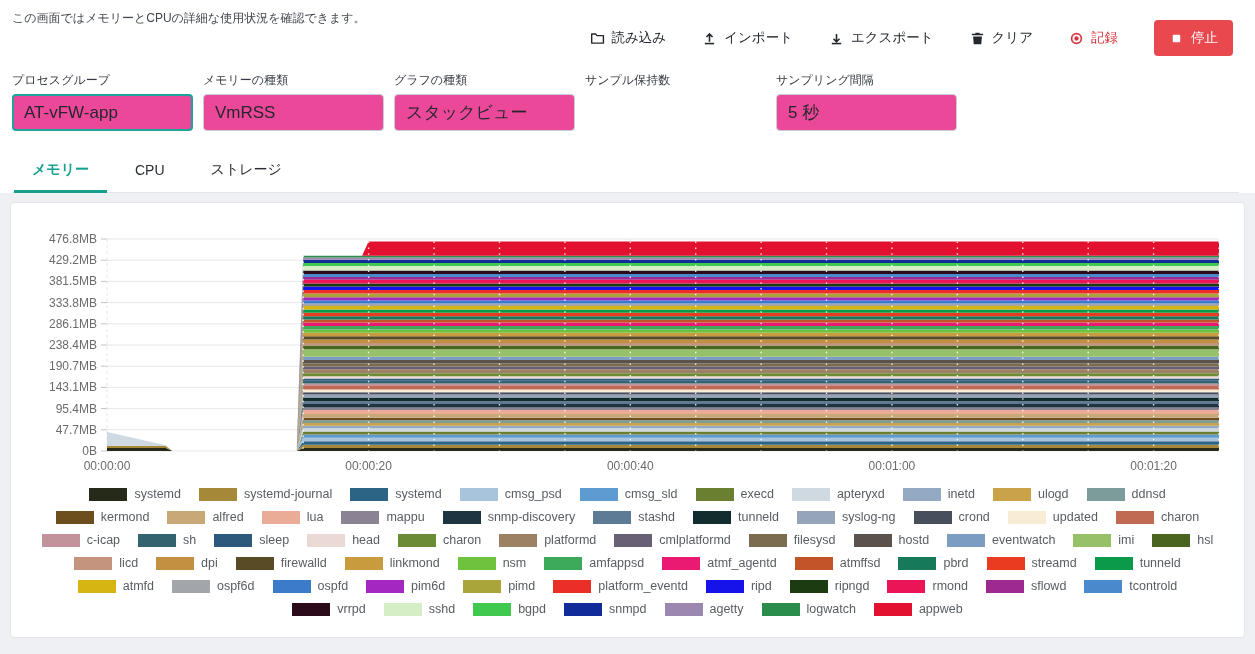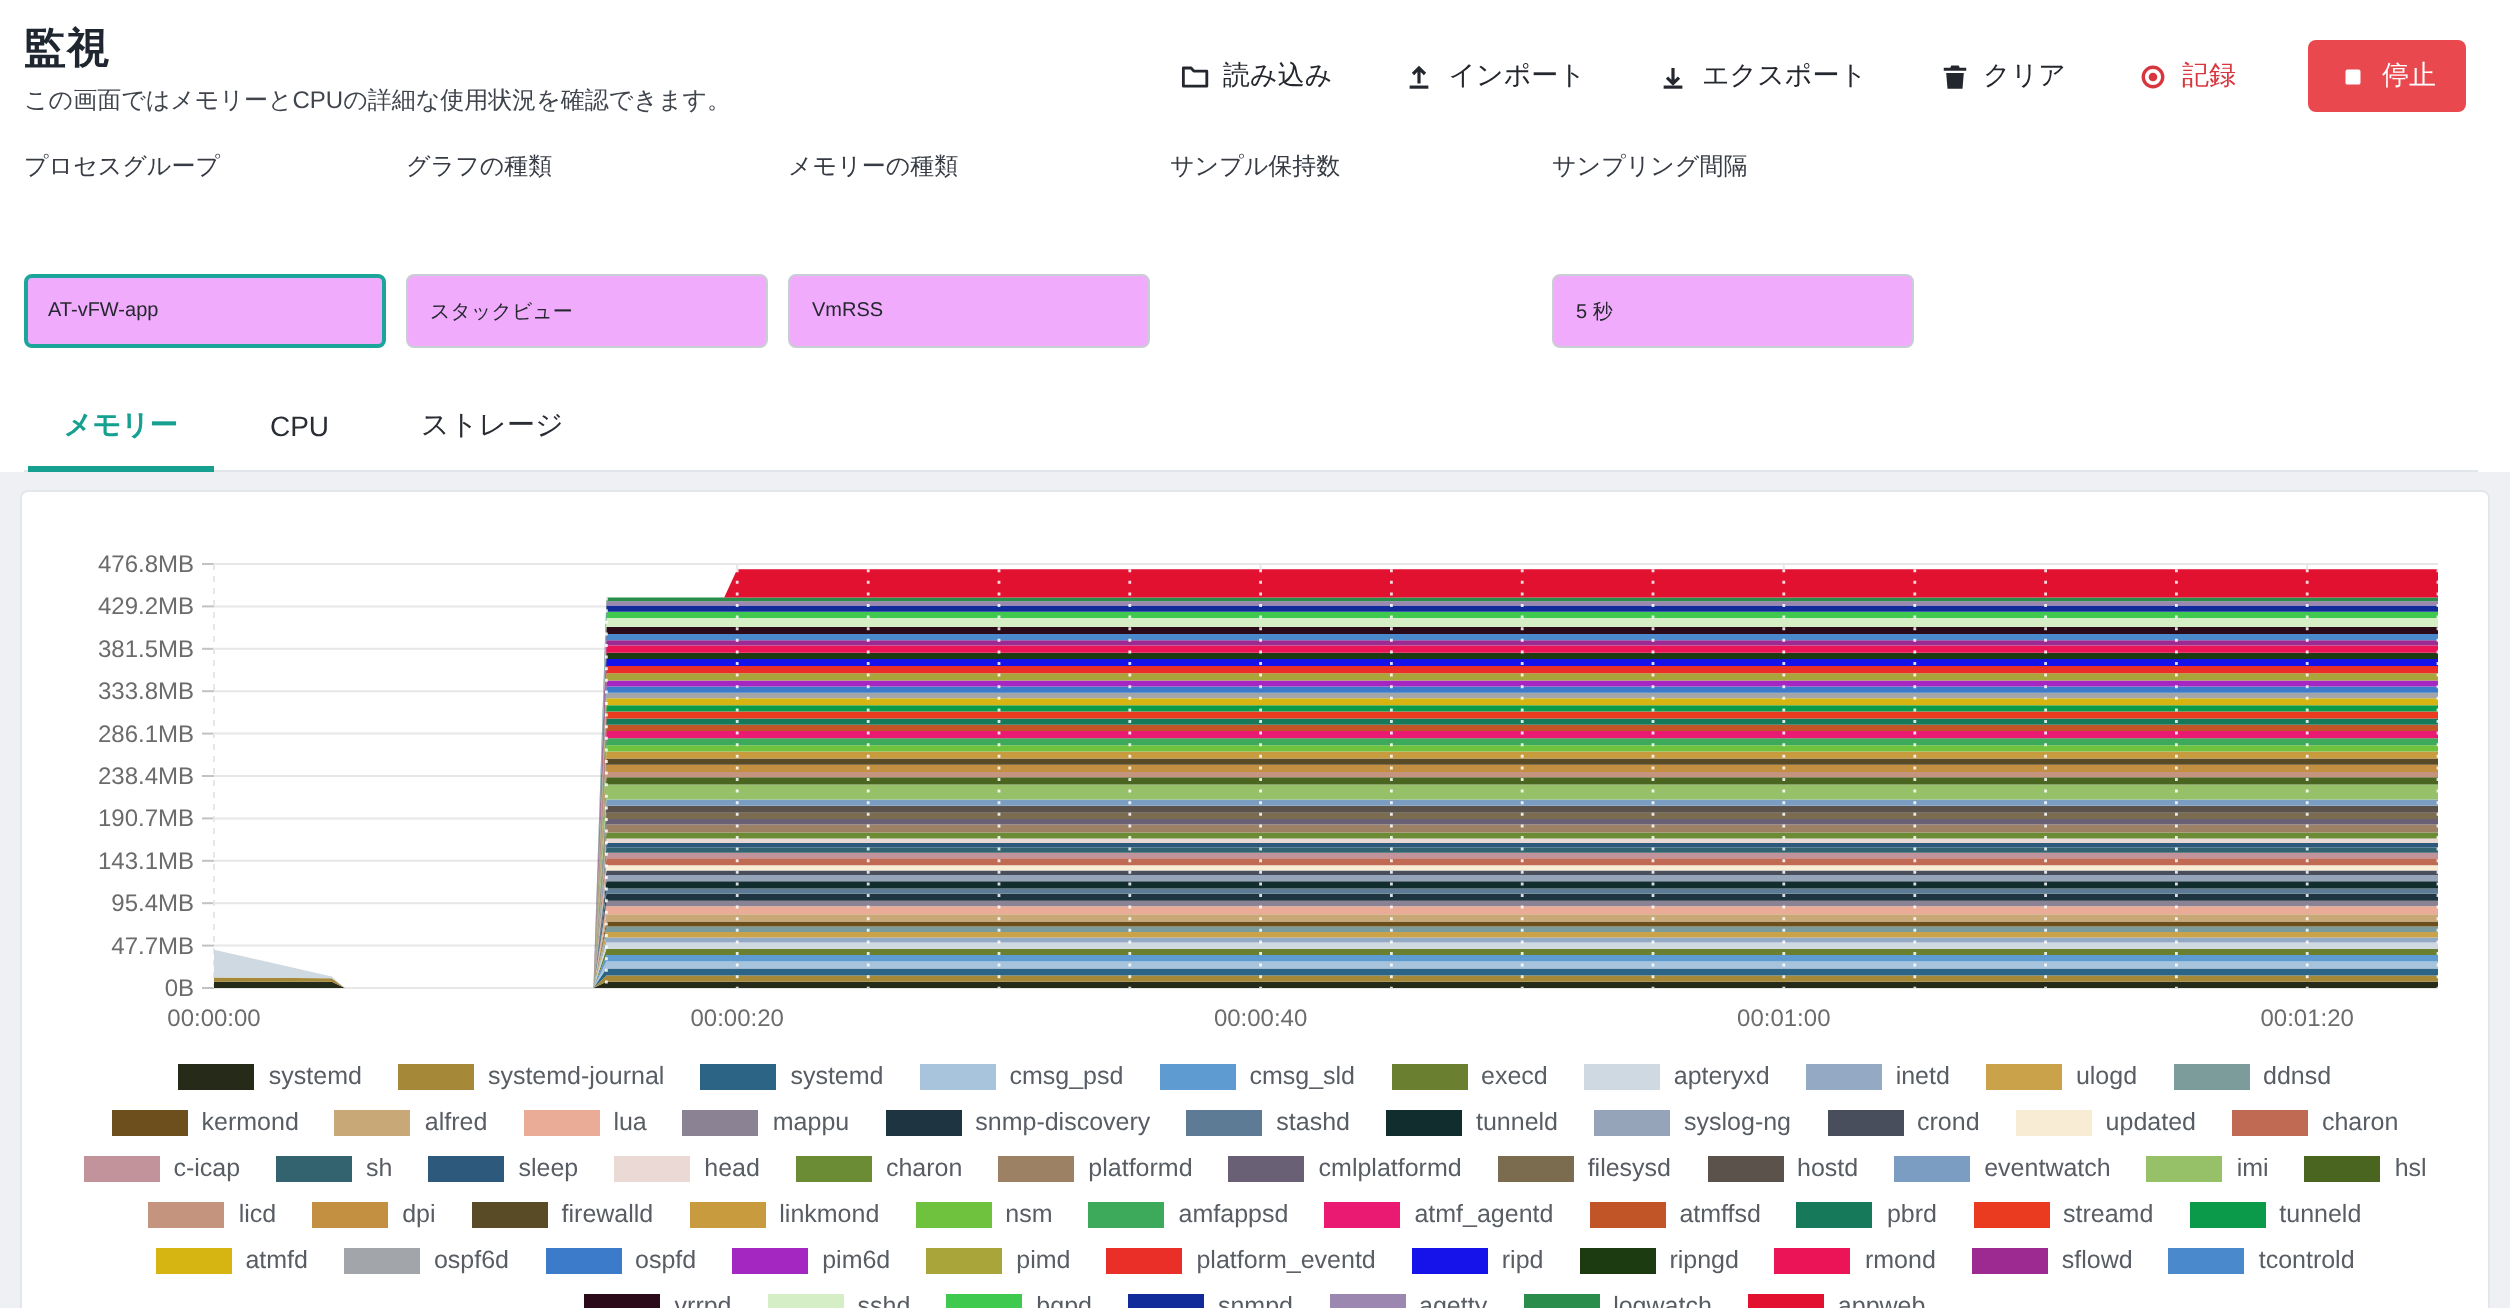--- a/index.html
+++ b/index.html
@@ -17,43 +17,42 @@
   .tbtn{display:inline-flex;align-items:center;gap:7px;background:none;border:none;
         font-size:13.5px;color:#24282e;cursor:pointer;font-weight:500;padding:0;
         font-family:inherit;white-space:nowrap;}
   .tbtn svg{width:15px;height:15px;flex:0 0 auto;}
   .tbtn.danger-text{color:#d8363f;}
   .tbtn.danger-solid{background:#e8484e;color:#fff;padding:9px 15px;border-radius:4px;}
   .fields{display:flex;gap:10px;padding:16px 0 4px;}
   .field{width:181px;}
   .field label{display:block;font-size:12px;color:#363b43;margin-bottom:5px;}
   .field input{width:100%;box-sizing:border-box;height:37px;border:1px solid #c9ced4;
-    border-radius:4px;padding:0 11px;font-size:10px;color:#24282e;background:#f0abfc;outline:none;
-    font-family:inherit;margin-top:40px;}
+    border-radius:4px;padding:0 11px;font-size:17px;color:#24282e;background:#ec4899;outline:none;
+    font-family:inherit;}
   .field.focused input{border:2px solid #1ca69b;padding:0 10px;}
   .tabs{display:flex;gap:6px;margin-top:14px;border-bottom:1px solid #e1e4e8;}
   .tab{padding:12px 20px 13px;font-size:14px;border:none;background:none;color:#2a2e34;
        cursor:pointer;position:relative;font-family:inherit;}
   .tab.active{color:#16a08f;font-weight:bold;}
   .tab.active::after{content:"";position:absolute;left:2px;right:2px;bottom:-1px;height:3px;background:#16a08f;}
   .main{padding:9px 10px 10px;}
   .card{background:#fff;border:1px solid #e3e6ea;border-radius:4px;padding:16px 16px 18px;min-height:400px;}
   .legend{display:flex;flex-wrap:wrap;justify-content:center;column-gap:18px;row-gap:9px;
           margin-top:12px;padding:0 8px;}
   .legend-item{display:inline-flex;align-items:center;gap:7px;font-size:12.5px;color:#585d64;cursor:pointer;}
   .swatch{width:38px;height:13px;display:inline-block;flex:0 0 auto;}
   svg text{font-family:"Liberation Sans","DejaVu Sans",sans-serif;}
 </style>
 </head>
 <body>
 
 <div class="topbar">
   <div class="header-row">
     <div>
-      <h1 class="page-title">監視</h1>
       <div class="subtitle">この画面ではメモリーとCPUの詳細な使用状況を確認できます。</div>
     </div>
     <div class="toolbar">
         <button class="tbtn plain">
           <span style="display: inline-flex;">
             <svg viewBox="0 0 16 16">
               <path d="M1.8 3.2h4.1l1.5 1.7h6.9v8H1.8z" fill="none" stroke="currentColor" stroke-width="1.5" stroke-linejoin="round"></path>
             </svg>
           </span>
           <span>読み込み</span>
@@ -98,22 +97,22 @@
             <svg viewBox="0 0 16 16">
               <rect x="4" y="4" width="8" height="8" rx="1" fill="currentColor"></rect>
             </svg>
           </span>
           <span>停止</span>
         </button>
       </div>
   </div>
   <div class="fields">
       <div class="field focused"><label>プロセスグループ</label><input value="AT-vFW-app" style=""></div>
+      <div class="field"><label>メモリーの種類</label><input value="VmRSS" style=""></div>
       <div class="field"><label>グラフの種類</label><input value="スタックビュー" style=""></div>
-      <div class="field"><label>メモリーの種類</label><input value="VmRSS" style=""></div>
       <div class="field"><label>サンプル保持数</label></div>
       <div class="field"><label>サンプリング間隔</label><input value="5 秒" style=""></div>
     </div>
   <div class="tabs">
       <button class="tab active">メモリー</button>
       <button class="tab">CPU</button>
       <button class="tab">ストレージ</button>
     </div>
 </div>
 

